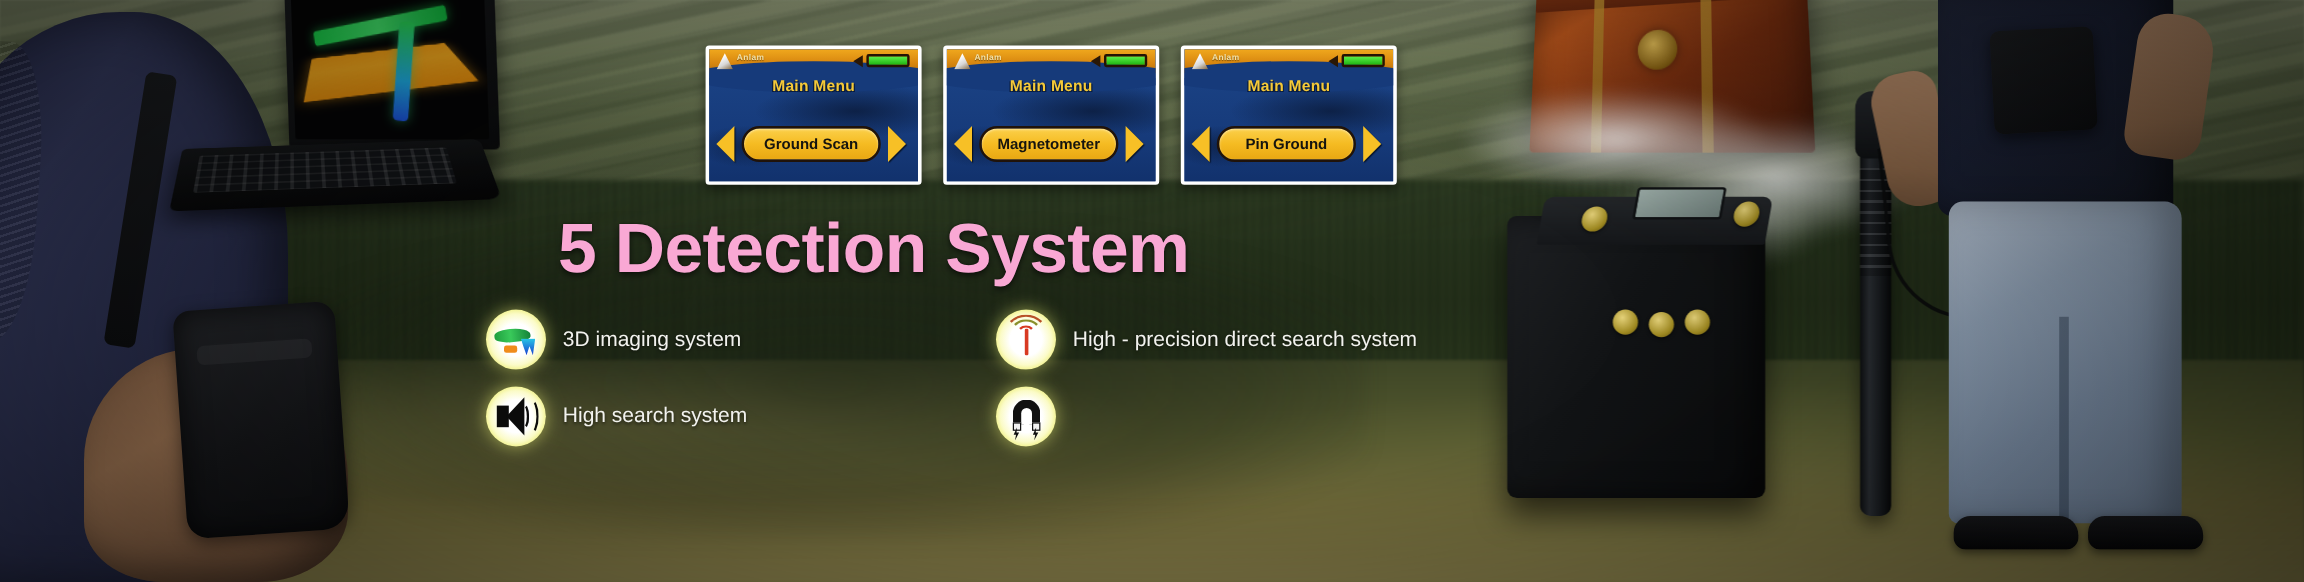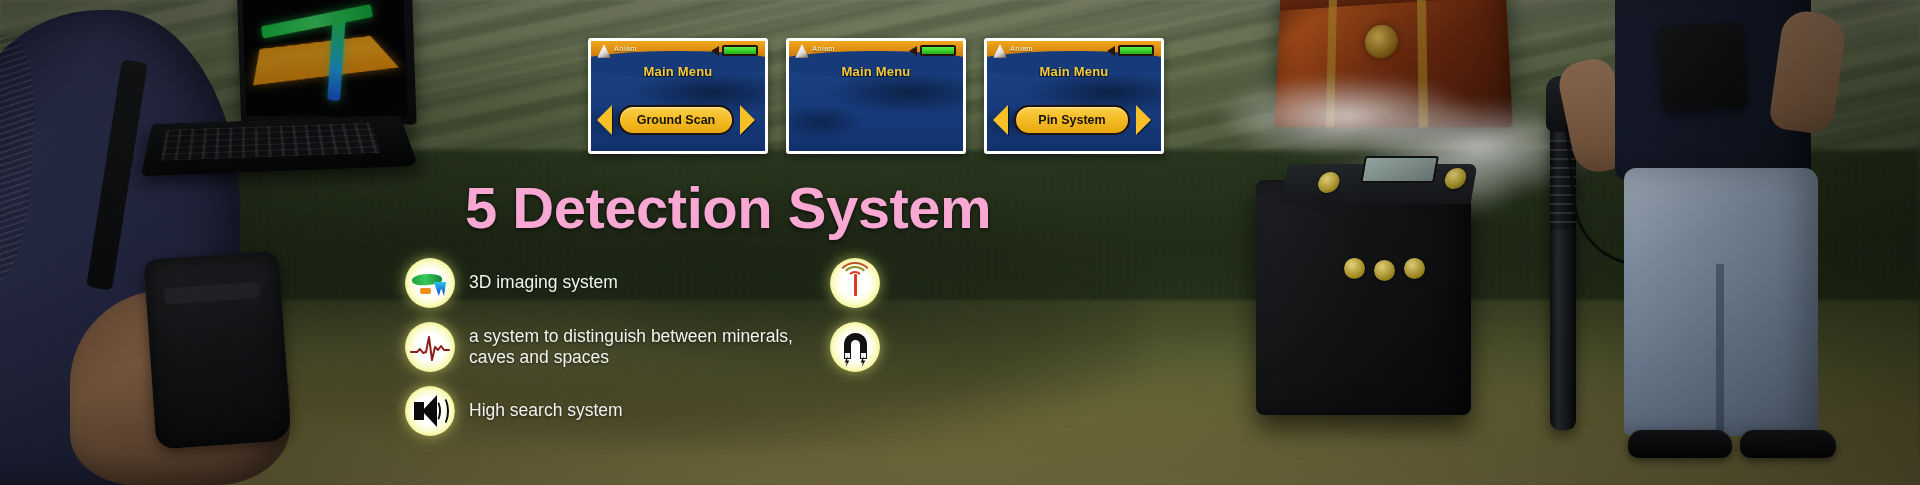--- a/index.html
+++ b/index.html
@@ -484,63 +484,60 @@
     <div class="panel">
       <div class="panel-bg-art"></div>
       <div class="panel-top">
         <div class="panel-top-curve"></div>
       </div>
       <div class="panel-logo"></div>
       <div class="panel-brand">Anlam</div>
       <div class="panel-speaker"></div>
       <div class="panel-battery"></div>
       <div class="panel-title">Main Menu</div>
+      <div class="panel-row">
+        <div class="arrow-l"></div>
+        <div class="panel-btn">Magnetometer</div>
+        <div class="arrow-r"></div>
+      </div>
     </div>
 
     <div class="panel">
       <div class="panel-bg-art"></div>
       <div class="panel-top">
         <div class="panel-top-curve"></div>
       </div>
       <div class="panel-logo"></div>
       <div class="panel-brand">Anlam</div>
       <div class="panel-speaker"></div>
       <div class="panel-battery"></div>
       <div class="panel-title">Main Menu</div>
       <div class="panel-row">
         <div class="arrow-l"></div>
-        <div class="panel-btn">Pin System</div>
+        <div class="panel-btn">Pin Ground</div>
         <div class="arrow-r"></div>
       </div>
     </div>
   </div>
 
   <div class="headline">5 Detection System</div>
 
   <div class="features">
 
     <div class="col col-left">
 
       <div class="feat">
         <div class="feat-icon">
           <div class="ic-terrain-green"></div>
           <div class="ic-terrain-orange"></div>
           <div class="ic-terrain-blue"></div>
         </div>
         <div class="feat-text">3D imaging system</div>
       </div>
 
-      <div class="feat">
-        <div class="feat-icon">
-          <svg class="ic-ecg" viewBox="0 0 40 30">
-            <path d="M1 20 L7 20 L10 17 L13 21 L16 20 L19 5 L22 28 L25 15 L28 18 L31 14 L34 18 L39 18" fill="none" stroke="#8f1b1b" stroke-width="2" stroke-linejoin="round" stroke-linecap="round"></path>
-          </svg>
-        </div>
-        <div class="feat-text">a system to distinguish between minerals, caves and spaces</div>
-      </div>
 
       <div class="feat">
         <div class="feat-icon">
           <div class="ic-speaker-body"></div>
           <div class="ic-speaker-cone"></div>
           <div class="ic-wave" style="left:26px; top:14px; width:10px; height:22px"></div>
           <div class="ic-wave" style="left:30px; top:10px; width:14px; height:30px"></div>
           <div class="ic-wave" style="left:34px; top:6px; width:18px; height:38px"></div>
         </div>
         <div class="feat-text">High search system</div>
@@ -550,20 +547,21 @@
 
     <div class="col col-right">
 
       <div class="feat">
         <div class="feat-icon">
           <div class="ic-antenna"></div>
           <div class="ic-arc" style="left:17px; top:13px; width:16px; height:16px; border-width:2.5px; transform:rotate(0deg)"></div>
           <div class="ic-arc ic-arc-olive" style="left:11px; top:8px; width:28px; height:28px; border-width:2.5px"></div>
           <div class="ic-arc" style="left:6px; top:4px; width:38px; height:38px; border-width:2.5px; border-color:#b85128 transparent transparent transparent"></div>
         </div>
+        <div class="feat-text">High - precision direct search system</div>
       </div>
 
       <div class="feat">
         <div class="feat-icon">
           <div class="ic-magnet-u"></div>
           <div class="ic-magnet-pole" style="left:14px"></div>
           <div class="ic-magnet-pole" style="left:30px"></div>
           <div class="ic-bolt" style="left:14px"></div>
           <div class="ic-bolt" style="left:30px"></div>
         </div>

